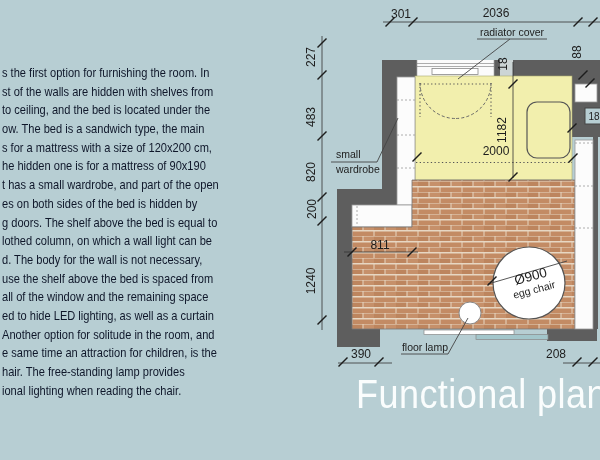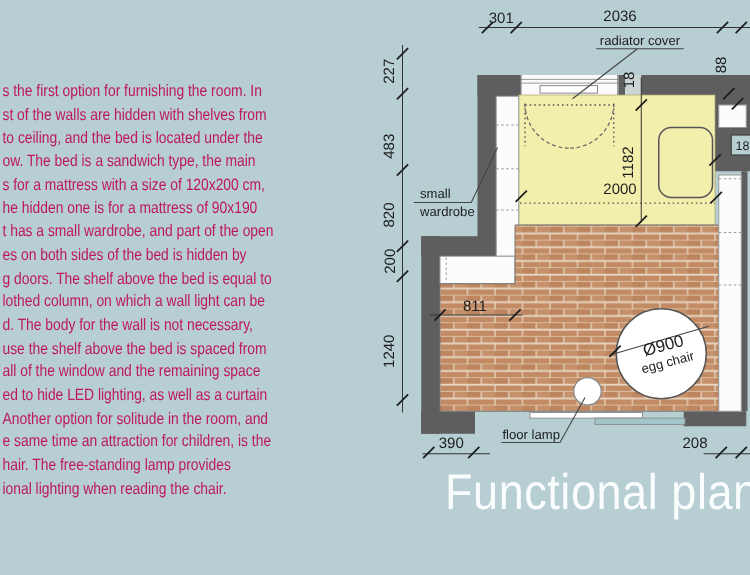--- a/index.html
+++ b/index.html
@@ -3,21 +3,21 @@
 <meta charset="utf-8">
 <style>
   html,body{margin:0;padding:0;}
   body{
     width:600px;height:460px;overflow:hidden;position:relative;
     background:#b7ced3;
     font-family:"Liberation Sans",sans-serif;
   }
   .description{
     position:absolute;left:2px;top:64px;width:310px;
-    color:#be185d;font-size:13.2px;
+    color:#0f172a;font-size:13.2px;
   }
   .description .tline{
     white-space:nowrap;height:18.7px;line-height:18.7px;
     transform:scaleX(.84);transform-origin:0 0;
   }
   .page-title{
     position:absolute;left:356px;top:372px;
     color:#fafdfd;font-size:40px;font-weight:normal;
     white-space:nowrap;letter-spacing:.5px;
     transform:scaleX(.9);transform-origin:0 0;

